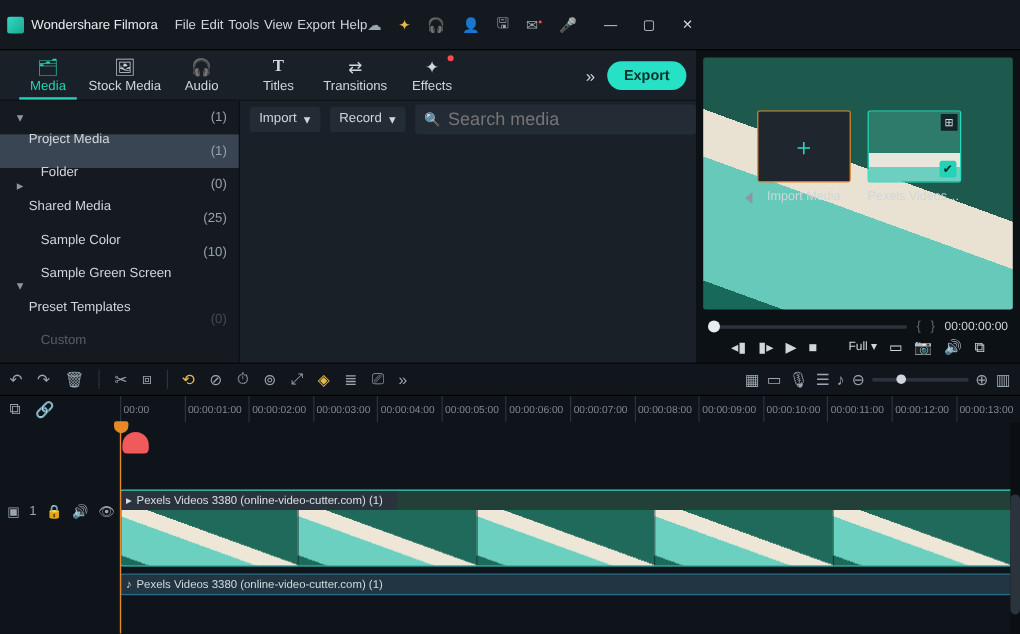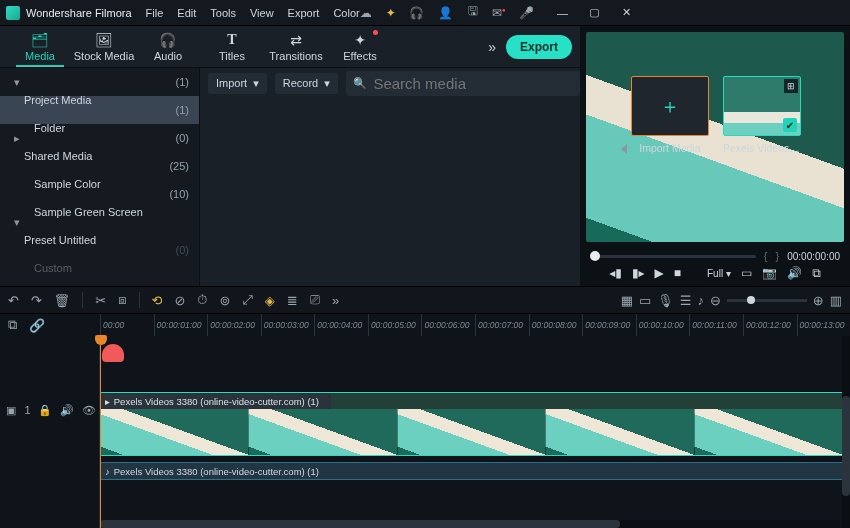--- a/index.html
+++ b/index.html
@@ -1,20 +1,20 @@
 <!DOCTYPE html>
 <html><head>
 <meta charset="utf-8">
 <style>
   * { box-sizing: border-box; margin: 0; padding: 0; font-family: -apple-system, "Segoe UI", Arial, sans-serif; }
   body { background:#0d1117; width:850px; height:528px; overflow:hidden; color:#cfd6dc; font-size:11px; user-select:none; }
-  .titlebar { height:26px; background:#14191f; display:flex; align-items:center; padding:0 6px; border-bottom:1px solid #000; }
+  .titlebar { height:42px; background:#14191f; display:flex; align-items:center; padding:0 6px; border-bottom:1px solid #000; }
   .titlebar .logo { width:14px; height:14px; background:linear-gradient(135deg,#30d9c4,#1aa98e); border-radius:2px; margin-right:6px; }
   .titlebar .appname { color:#e6ecef; font-size:11px; font-weight:500; margin-right:14px; }
-  .titlebar .menu { display:flex; gap:14px; color:#cfd6dc; }
+  .titlebar .menu { display:flex; gap:4px; color:#cfd6dc; }
   .titlebar .menu span { cursor:pointer; }
   .titlebar .doc { flex:1; text-align:center; color:#cfd6dc; font-size:11px; }
   .titlebar .right-icons { display:flex; gap:14px; align-items:center; }
   .titlebar .right-icons span { cursor:pointer; color:#9aa6af; font-size:12px; }
   .winbtns { display:flex; margin-left:12px; }
   .winbtns div { width:32px; height:26px; display:flex; align-items:center; justify-content:center; color:#cfd6dc; cursor:pointer; }
 
   .workspace { display:flex; height:260px; }
   .left-pane { width:580px; background:#1a2027; display:flex; flex-direction:column; }
   .tabs { height:42px; display:flex; align-items:center; padding:0 8px; gap:0; border-bottom:1px solid #0b0f14; }
@@ -70,21 +70,21 @@
   .tl-toolbar { height:28px; background:#11161c; border-top:1px solid #000; border-bottom:1px solid #000; display:flex; align-items:center; padding:0 8px; gap:12px; color:#9aa6af; }
   .tl-toolbar span { cursor:pointer; font-size:13px; }
   .tl-toolbar .sep { width:1px; height:16px; background:#2b333c; }
   .tl-toolbar .zoom { display:flex; align-items:center; gap:6px; margin-left:auto; }
   .tl-toolbar .ztrack { width:80px; height:3px; background:#2b333c; position:relative; }
   .tl-toolbar .ztrack::before { content:""; position:absolute; left:20px; top:-3px; width:8px; height:8px; background:#cfd6dc; border-radius:50%; }
 
   .ruler-row { height:22px; background:#0f141a; display:flex; align-items:center; }
   .ruler-left { width:100px; display:flex; align-items:center; gap:12px; padding:0 8px; color:#9aa6af; font-size:13px; }
   .ruler-left span { cursor:pointer; }
-  .ruler { flex:1; display:flex; position:relative; overflow:hidden;font-style:italic; }
+  .ruler { flex:1; display:flex; position:relative; overflow:hidden; }
   .tick { flex:1; height:22px; border-left:1px solid #2b333c; color:#7e8a94; font-size:8.5px; padding-left:2px; display:flex; align-items:center; white-space:nowrap; }
   .playhead { position:absolute; left:100px; top:0; width:0; height:215px; border-left:1.5px solid #e8862a; z-index:3; }
   .playhead::before { content:""; position:absolute; top:-1px; left:-6px; width:12px; height:10px; background:#e8862a; border-radius:2px 2px 6px 6px; }
 
   .tl-body { position:relative; height:192px; background:#0f141a; display:flex; }
   .tl-gutter { width:100px; background:#0f141a; border-right:1px solid #232b33; }
   .gutter-row { height:20px; display:flex; align-items:center; gap:8px; padding:0 6px; color:#9aa6af; font-size:11px; }
   .gutter-row.v-row { margin-top:64px; }
   .tl-tracks { flex:1; position:relative; }
   .marker { position:absolute; top:8px; left:2px; width:22px; height:18px; background:#f05a5a; border-radius:11px 11px 4px 4px; }
@@ -103,21 +103,21 @@
 
 <div class="titlebar">
   <div class="logo"></div>
   <div class="appname">Wondershare Filmora</div>
   <div class="menu">
     <span>File</span>
     <span>Edit</span>
     <span>Tools</span>
     <span>View</span>
     <span>Export</span>
-    <span>Color</span>
+    <span>Help</span>
   </div>
   <div class="right-icons">
     <span>☁</span>
     <span style="color:#e6b84a">✦</span>
     <span style="color:#24d3b7">🎧</span>
     <span>👤</span>
     <span>🖫</span>
     <span>✉<sup style="color:#ff4d4f;font-size:6px">●</sup></span>
     <span>🎤</span>
   </div>
@@ -181,21 +181,21 @@
         <div class="sb-row child">
             <span class="label">Sample Color</span>
             <span class="count">(25)</span>
           </div>
         <div class="sb-row child">
             <span class="label">Sample Green Screen</span>
             <span class="count">(10)</span>
           </div>
         <div class="sb-row group">
             <span class="caret">▾</span>
-            <span class="label">Preset Untitled</span>
+            <span class="label">Preset Templates</span>
           </div>
         <div class="sb-row child" style="opacity:.35">
             <span class="label">Custom</span>
             <span class="count">(0)</span>
           </div>
 
       </div>
 
       <div class="content">
         <div class="toolbar-row">

